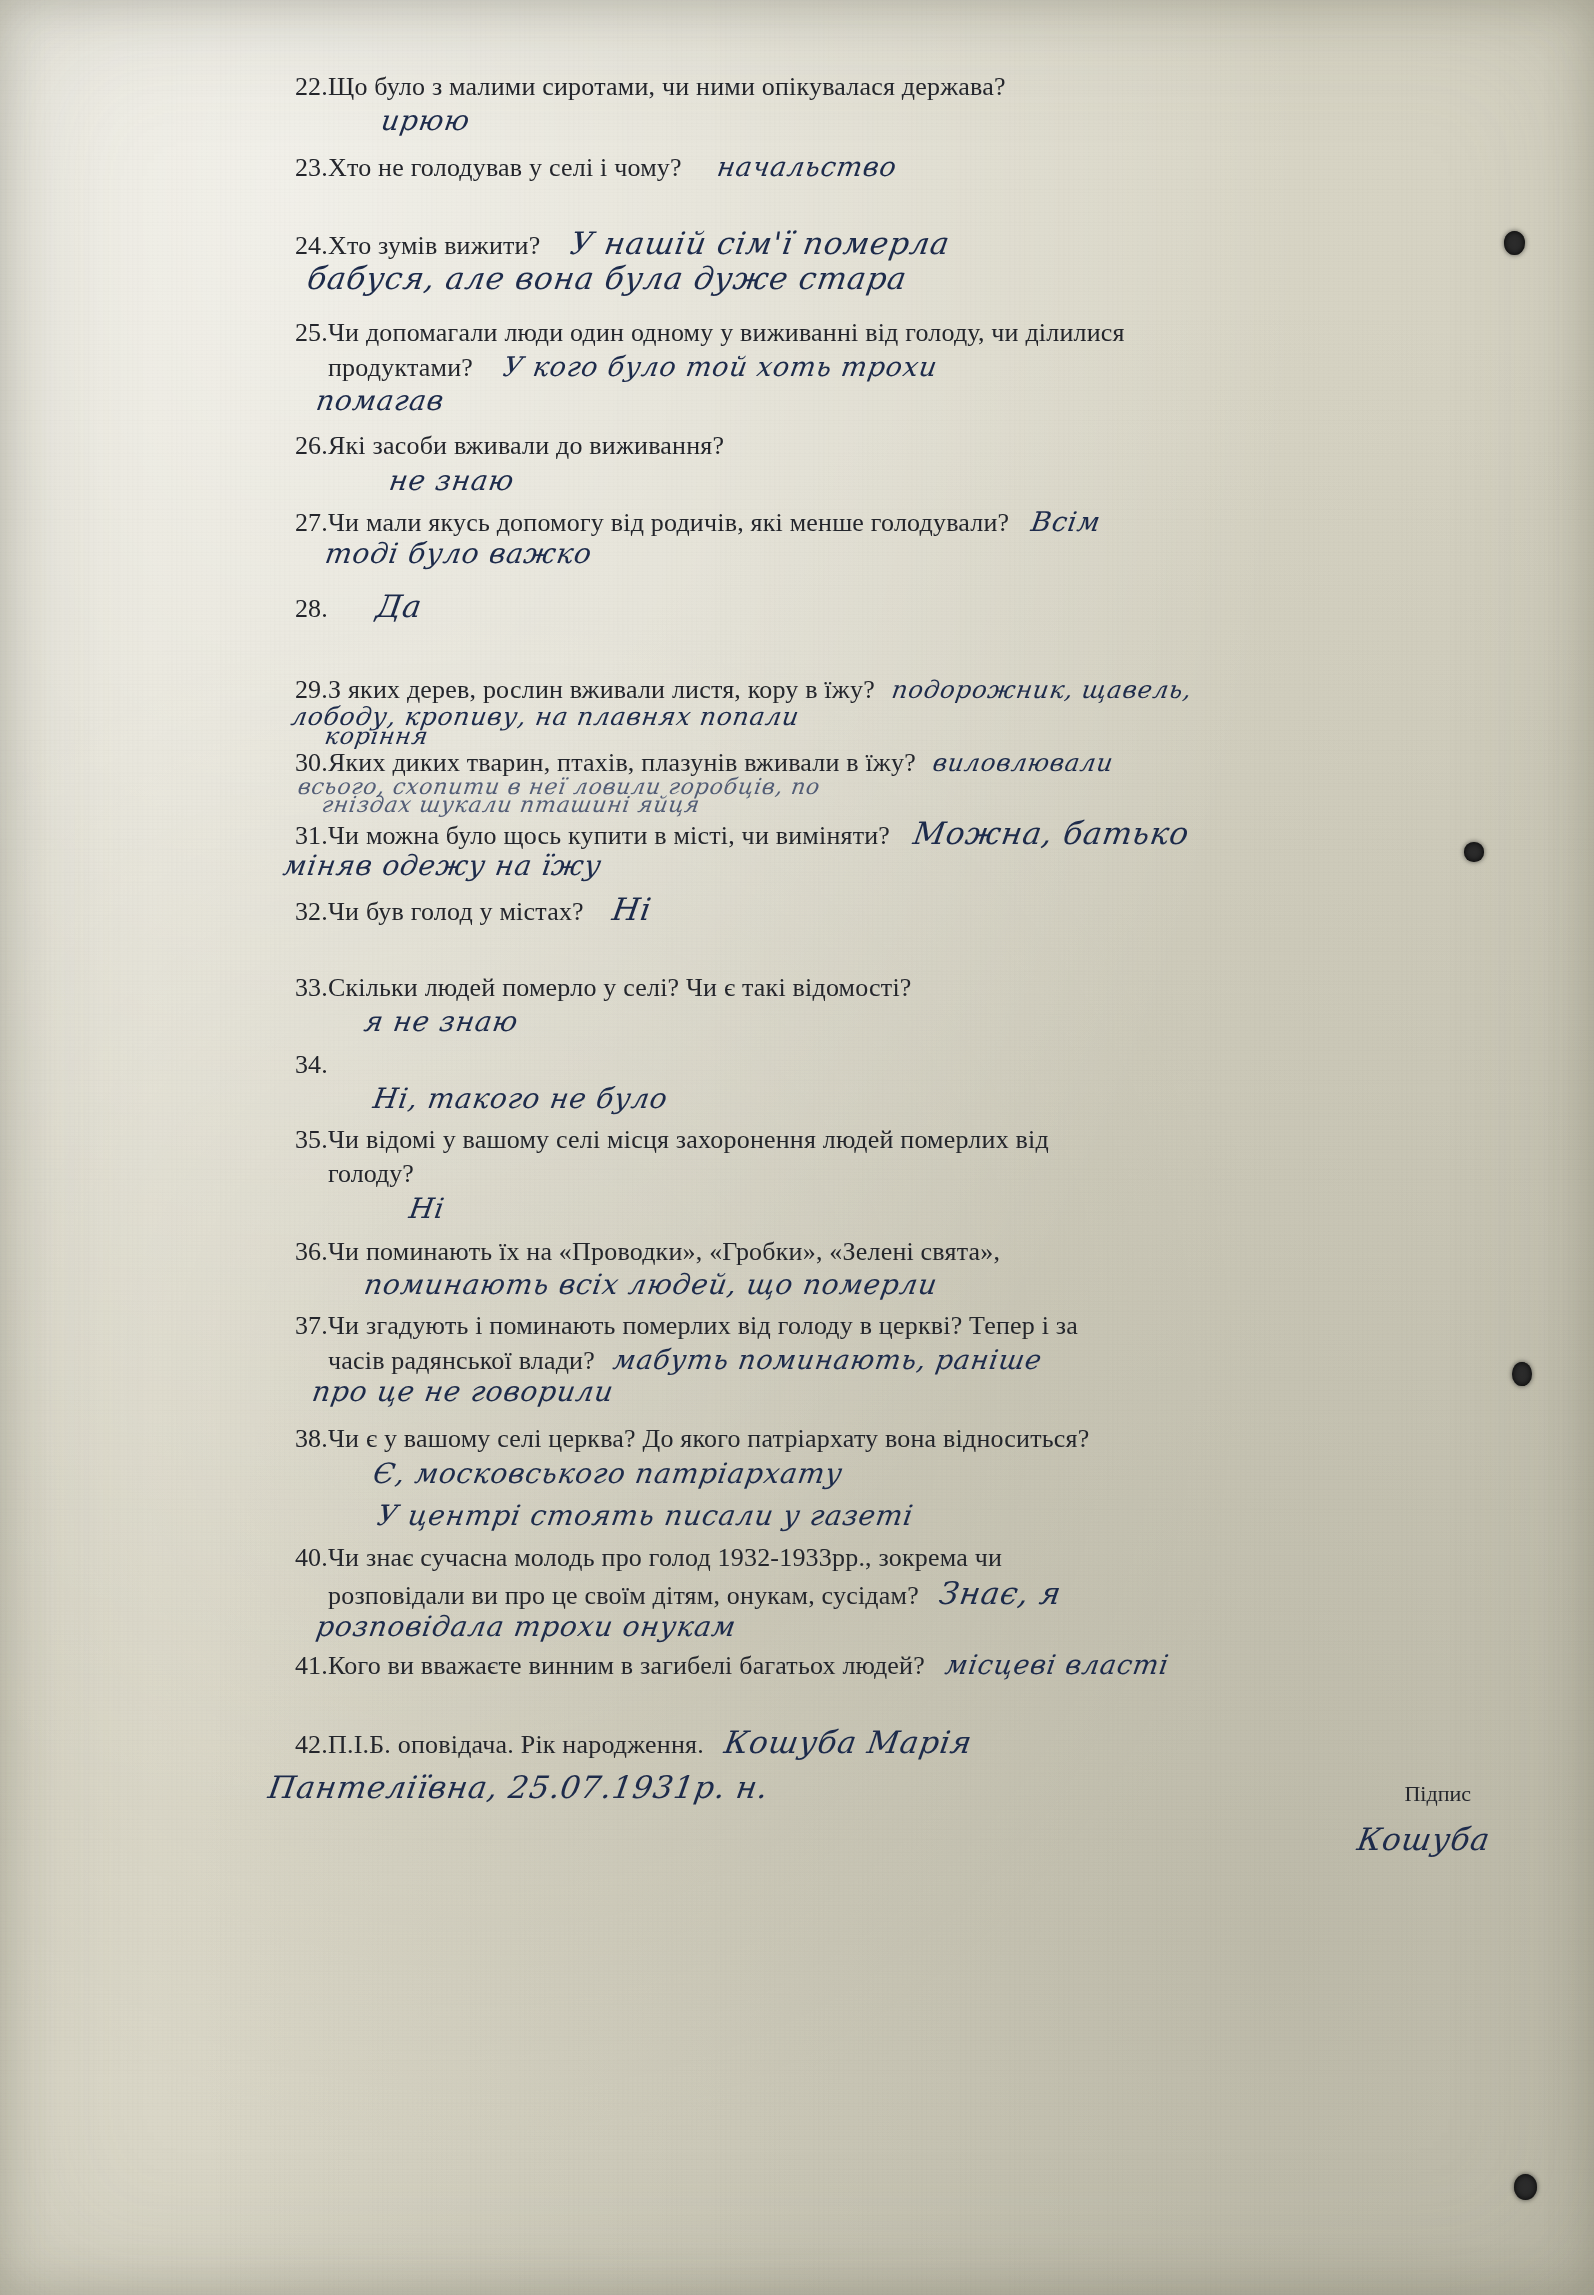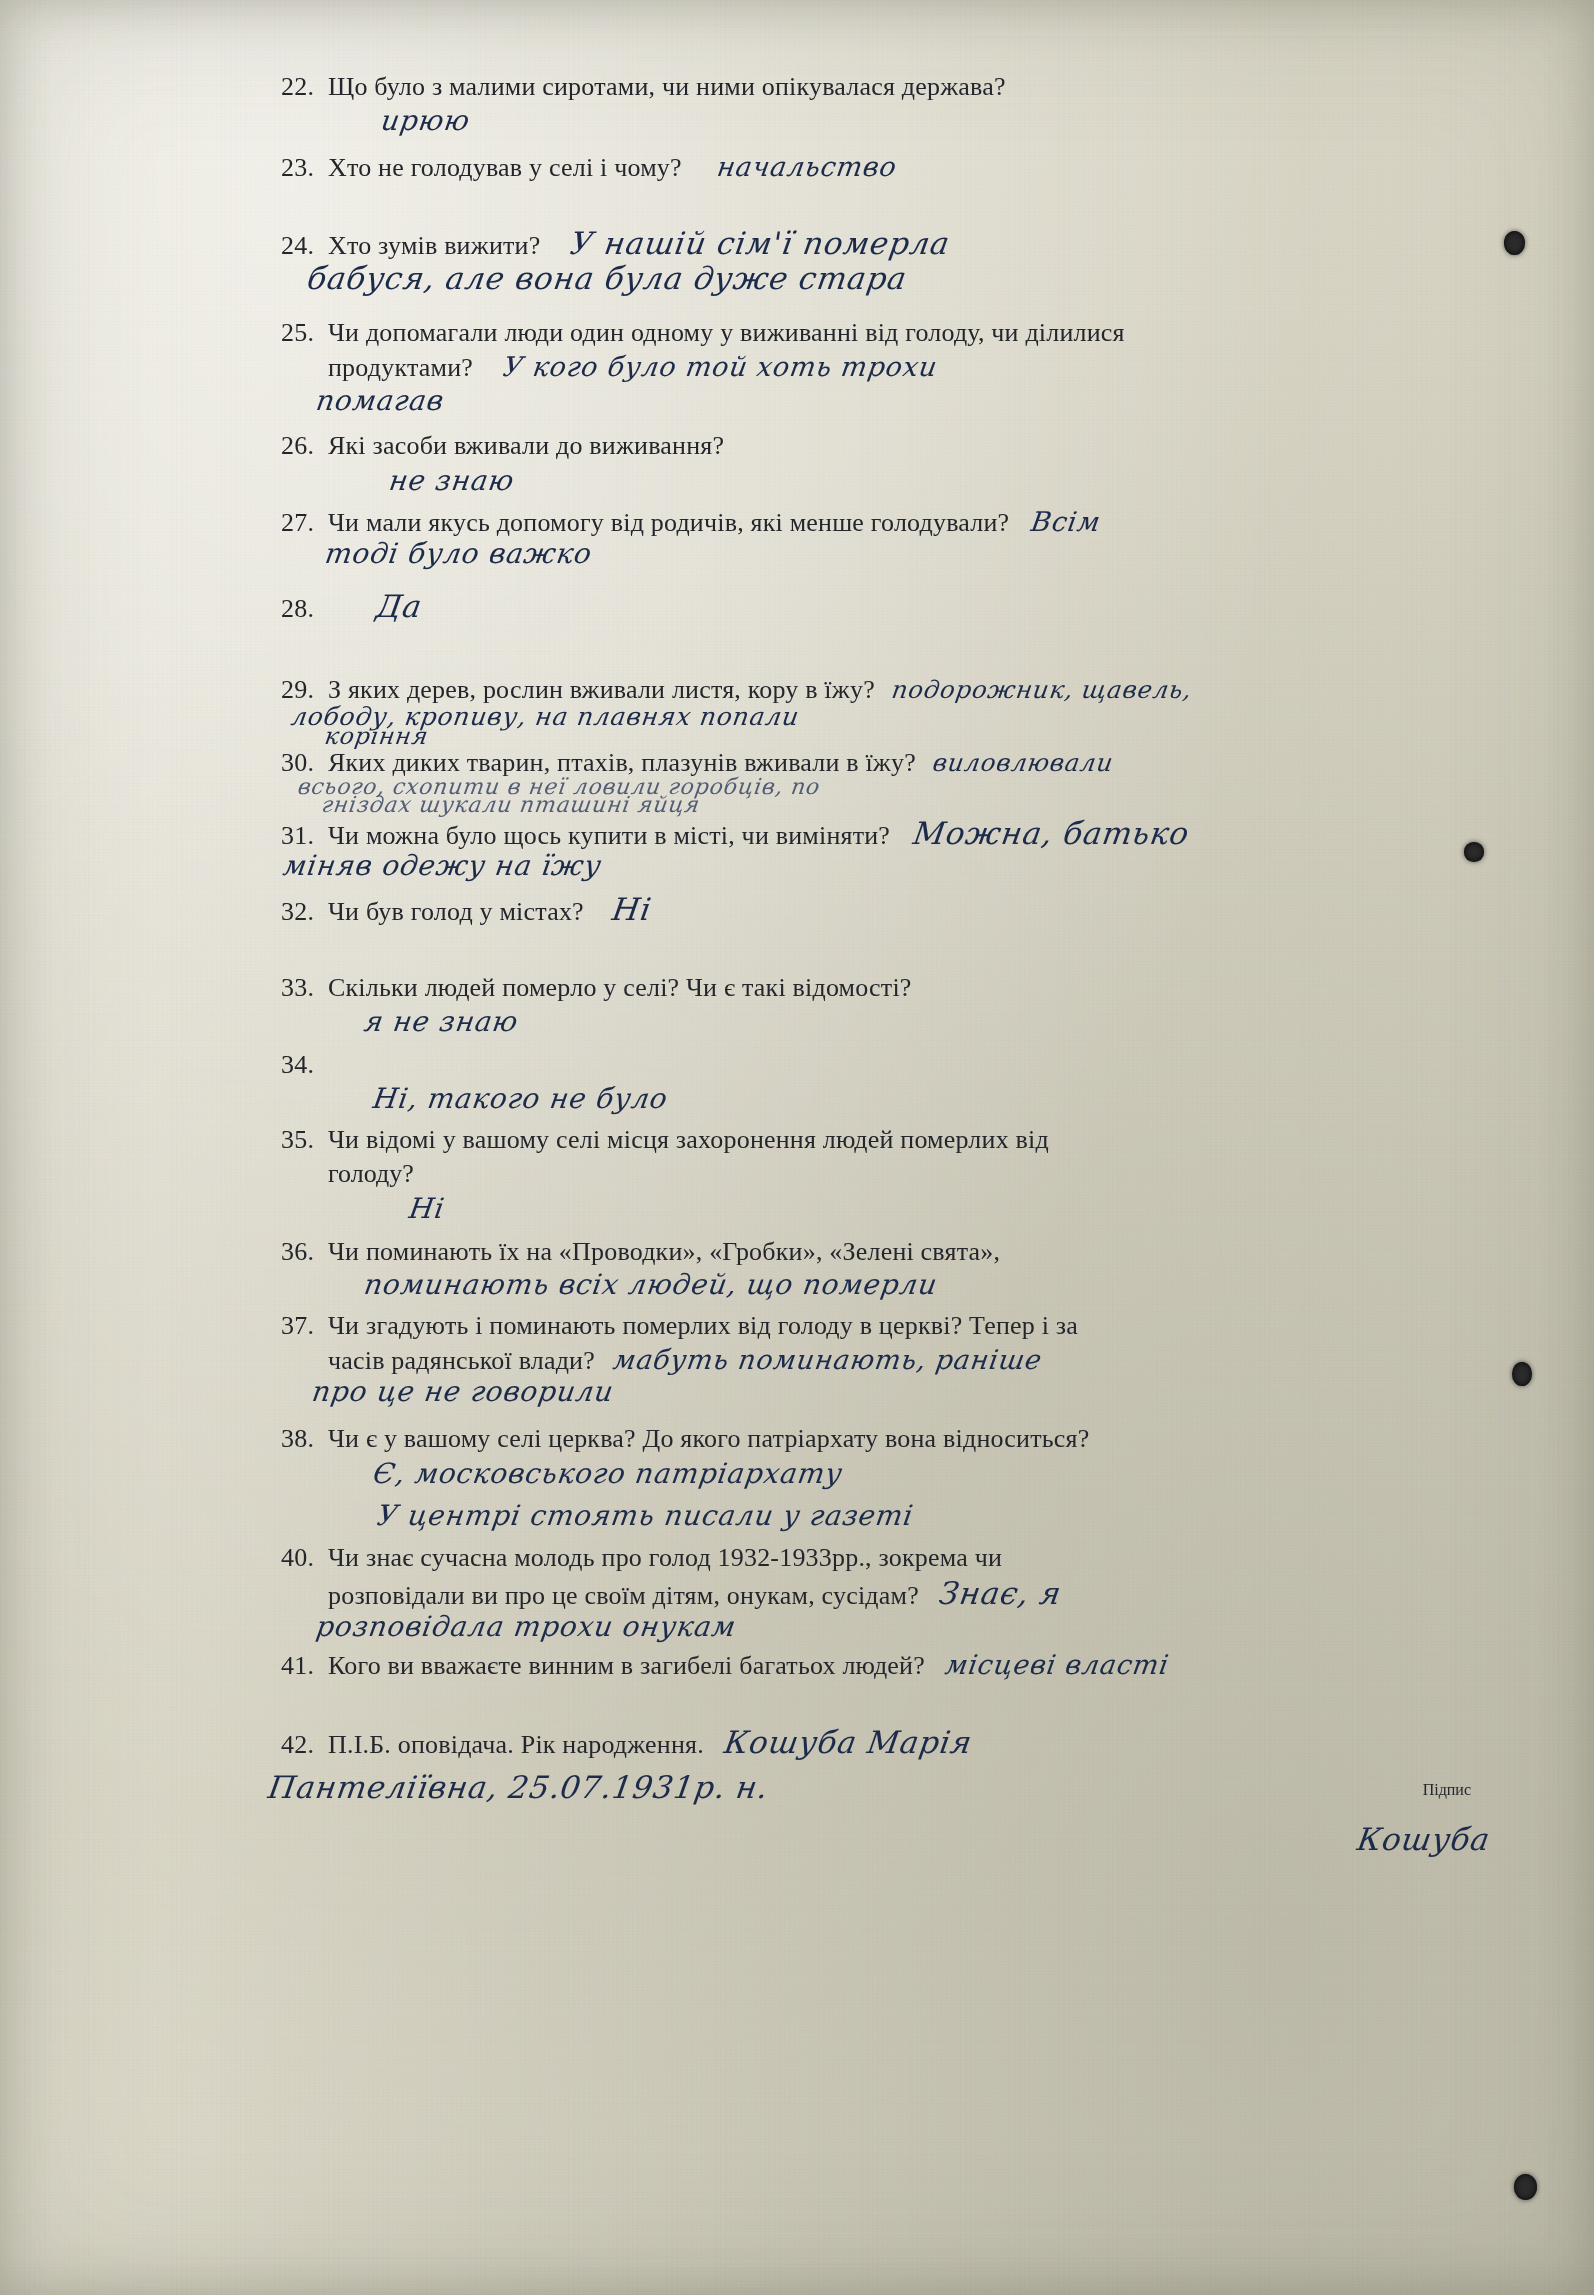--- a/index.html
+++ b/index.html
@@ -62,21 +62,21 @@
     display: flex;
     align-items: baseline;
     font-size: 26px;
     line-height: 1.30;
     color: #24262c;
     letter-spacing: 0.2px;
   }
   .qnum {
     flex: 0 0 auto;
     width: 47px;
-    text-align: left;
+    text-align: right;
     white-space: pre;
   }
   .qtext {
     flex: 0 1 auto;
     white-space: pre-wrap;
   }
   .qtext2 {
     margin-left: 47px;
     font-size: 26px;
     line-height: 1.30;
@@ -117,21 +117,21 @@
   }
 
   
   #sigrow {
     position: relative;
     margin-top: 4.9px;
   }
   .sig-label {
     position: absolute;
     right: 49px;
-    font-size: 16px;
+    font-size: 22px;
     color: #24262c;
   }
 </style>
 </head>
 <body>
 
 <div id="page">
 
   <div id="grain"></div>
   <div id="edges"></div>

